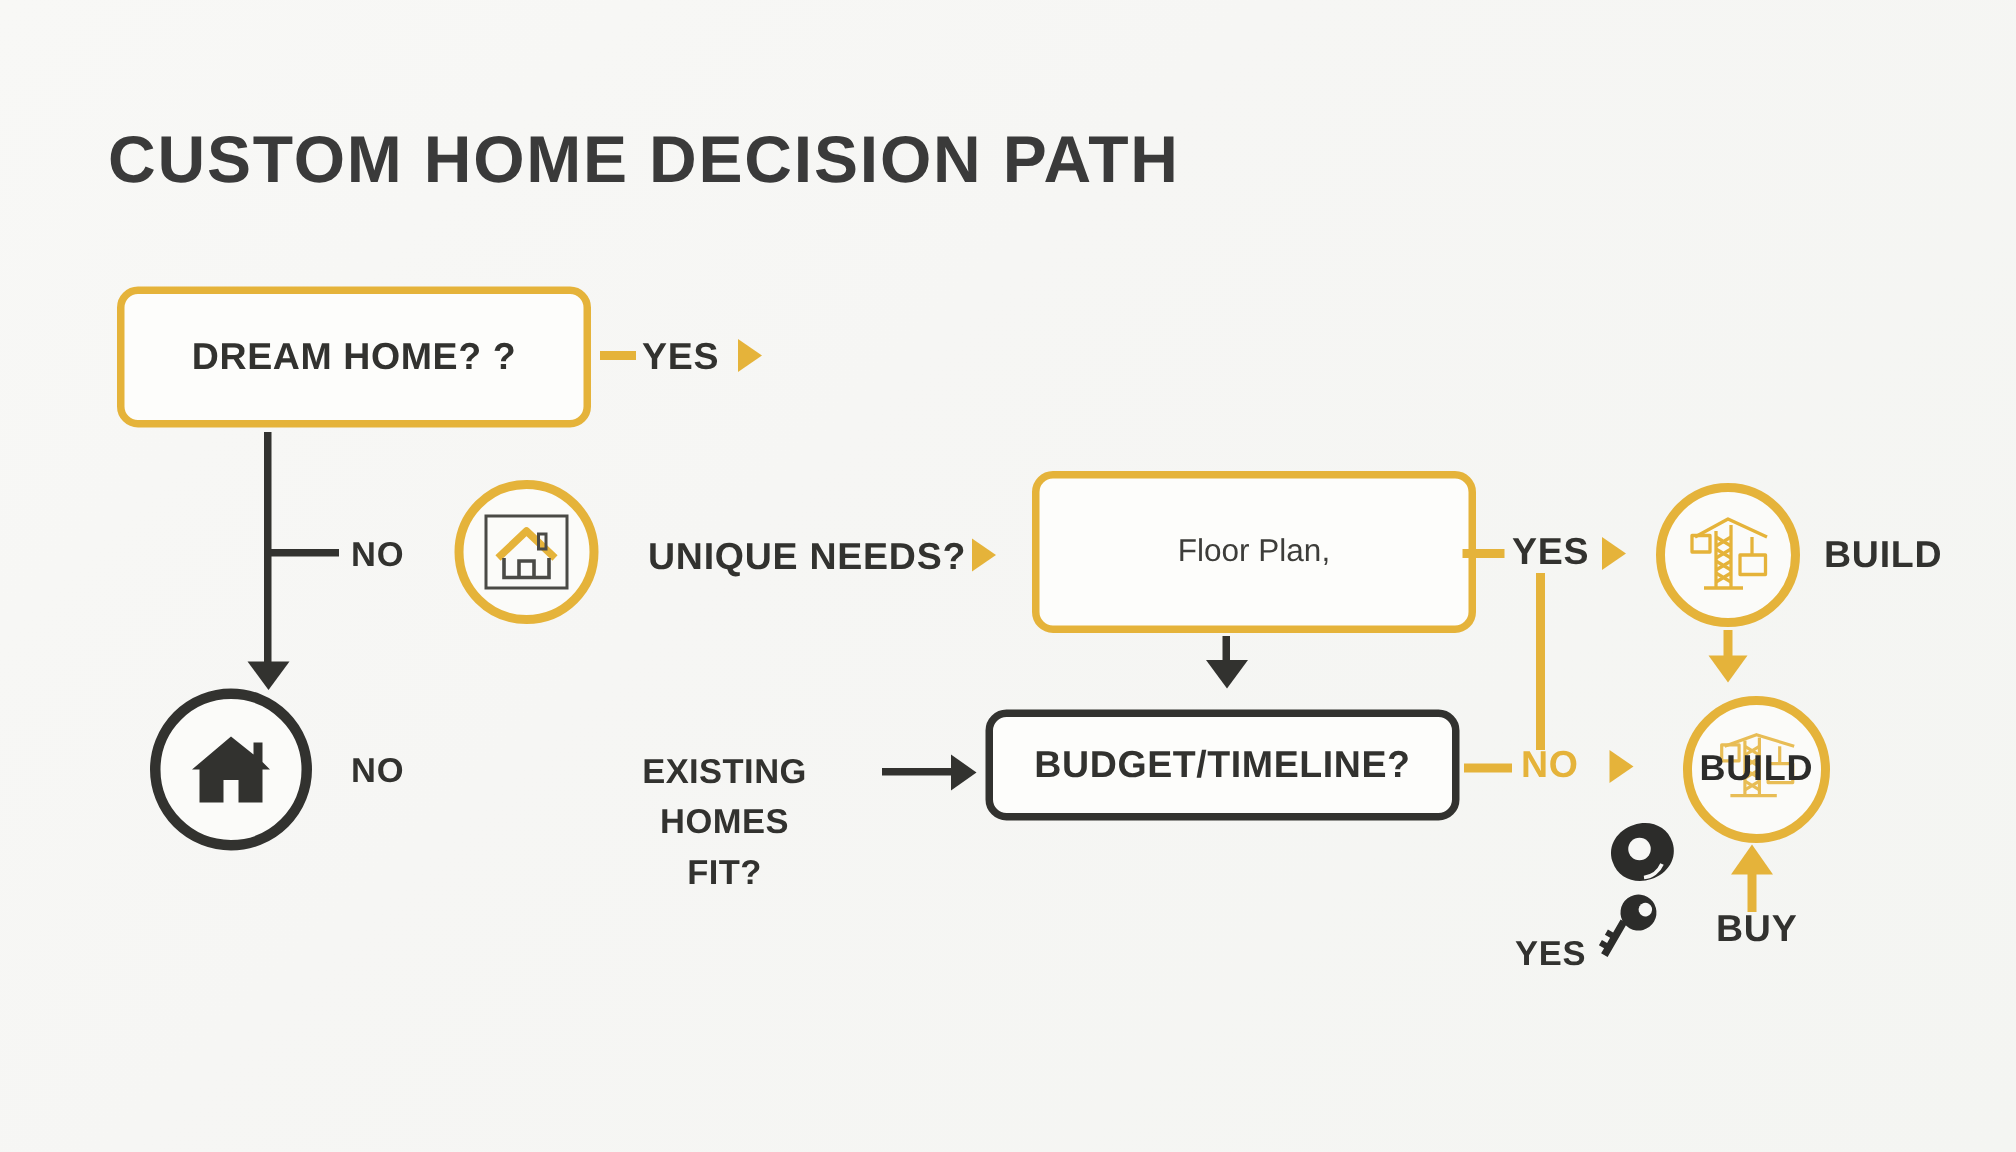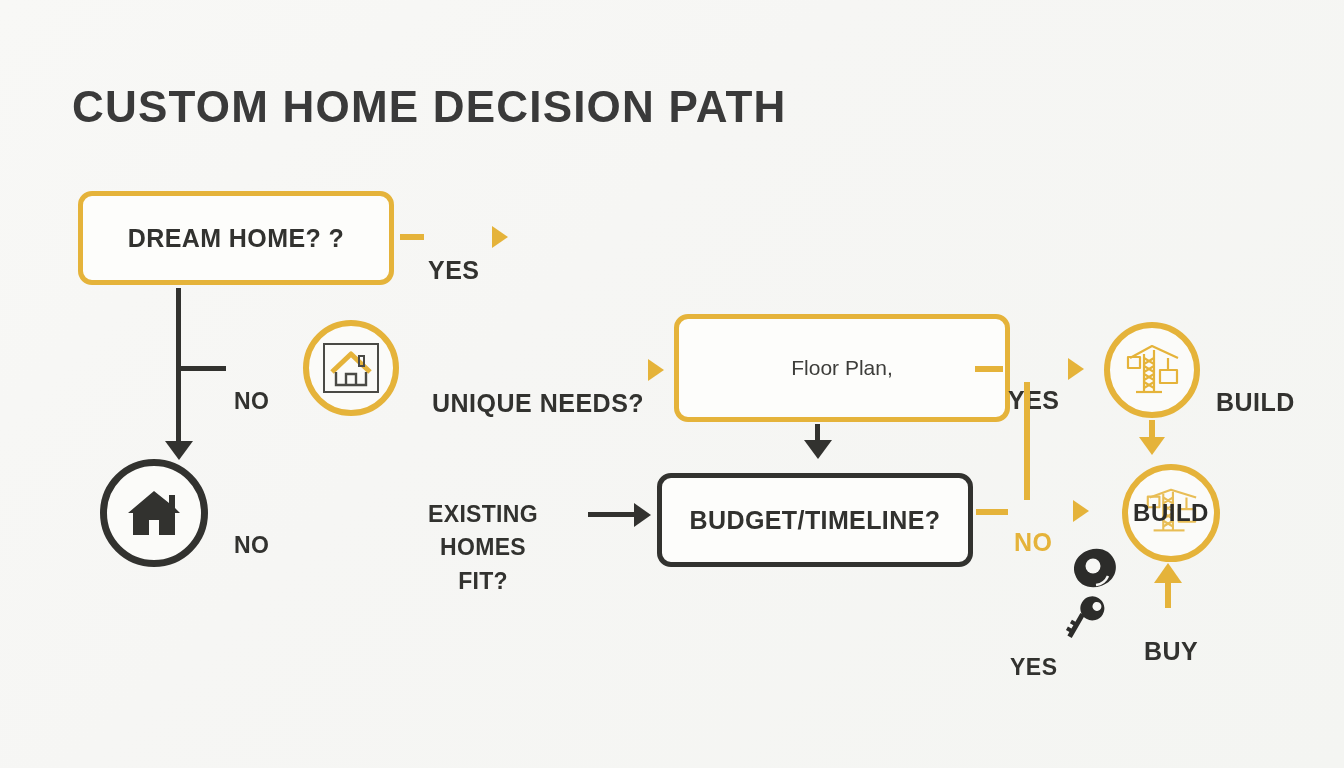--- a/index.html
+++ b/index.html
@@ -71,21 +71,20 @@
   }
   .circle-yellow { border: 6px solid #e5b33a; }
   .circle-dark   { border: 7px solid #32322f; }
 
   
   .label {
     position: absolute;
     white-space: nowrap;
     font-weight: bold;
     color: #32322f;
-    margin-top: 32px;
   }
   .label-yellow { color: #e5b33a; }
   .label-lg { font-size: 25px; letter-spacing: 0.5px; }
   .label-md { font-size: 23px; letter-spacing: 0.5px; }
   .label-two-line {
     position: absolute;
     font-weight: bold;
     font-size: 23px;
     color: #32322f;
     line-height: 1.45;
@@ -179,21 +178,21 @@
       <path d="M10 30 L29 12 L48 30" fill="none" stroke="#e5b33a" stroke-width="5" stroke-linejoin="round"></path>
       <path d="M14 30 L14 43 L44 43 L44 30" fill="none" stroke="#4a4a46" stroke-width="2.4"></path>
       <path d="M24 43 L24 32 L34 32 L34 43" fill="none" stroke="#4a4a46" stroke-width="2.4"></path>
       <rect x="37" y="14" width="5" height="10" fill="none" stroke="#4a4a46" stroke-width="2"></rect>
     </svg>
   </div>
 
   <div class="label label-lg" style="left:432px; top:357px;">UNIQUE NEEDS?</div>
   <div class="arrow-head ah-right-yellow" style="left:648px; top:359px;"></div>
 
-  <div class="node-box box-yellow" style="left:674px; top:314px; width:336px; height:108px;">
+  <div class="node-box box-yellow" style="left:688px; top:314px; width:296px; height:108px;">
     <div style="display:flex; flex-direction:column;">
       <span class="box-label-light">Floor Plan,</span>
     </div>
   </div>
 
   <div class="line line-v-dark" style="left:815px; top:424px; height:24px;"></div>
   <div class="arrow-head ah-down-dark" style="left:804px; top:440px;"></div>
 
   <div class="line line-h-yellow" style="left:975px; top:366px; width:28px;"></div>
   <div class="label label-lg" style="left:1008px; top:354px;">YES</div>
@@ -220,21 +219,21 @@
   <div class="line line-v-yellow" style="left:1149px; top:420px; height:24px;"></div>
   <div class="arrow-head ah-down-yellow" style="left:1139px; top:437px;"></div>
 
   <div class="label-two-line" style="left:388px; top:498px; width:190px;">
     <span>EXISTING HOMES</span><br>
     <span>FIT?</span>
   </div>
   <div class="line line-h-dark" style="left:588px; top:512px; width:52px;"></div>
   <div class="arrow-head ah-right-dark" style="left:634px; top:503px;"></div>
 
-  <div class="node-box box-dark" style="left:657px; top:473px; width:316px; height:94px;">
+  <div class="node-box box-dark" style="left:657px; top:473px; width:316px; height:74px;">
     <span class="box-label-bold">BUDGET/TIMELINE?</span>
   </div>
 
   <div class="line line-h-yellow" style="left:976px; top:509px; width:32px;"></div>
   <div class="label label-lg label-yellow" style="left:1014px; top:496px;">NO</div>
   <div class="arrow-head ah-right-yellow" style="left:1073px; top:500px;"></div>
 
   <div class="circle circle-yellow" style="left:1122px; top:464px; width:98px; height:98px;">
     <svg class="icon-svg" width="62" height="58" viewBox="0 0 60 60" style="opacity:0.85;">
       <g stroke="#e5b33a" stroke-width="2.2" fill="none" stroke-linejoin="round">

